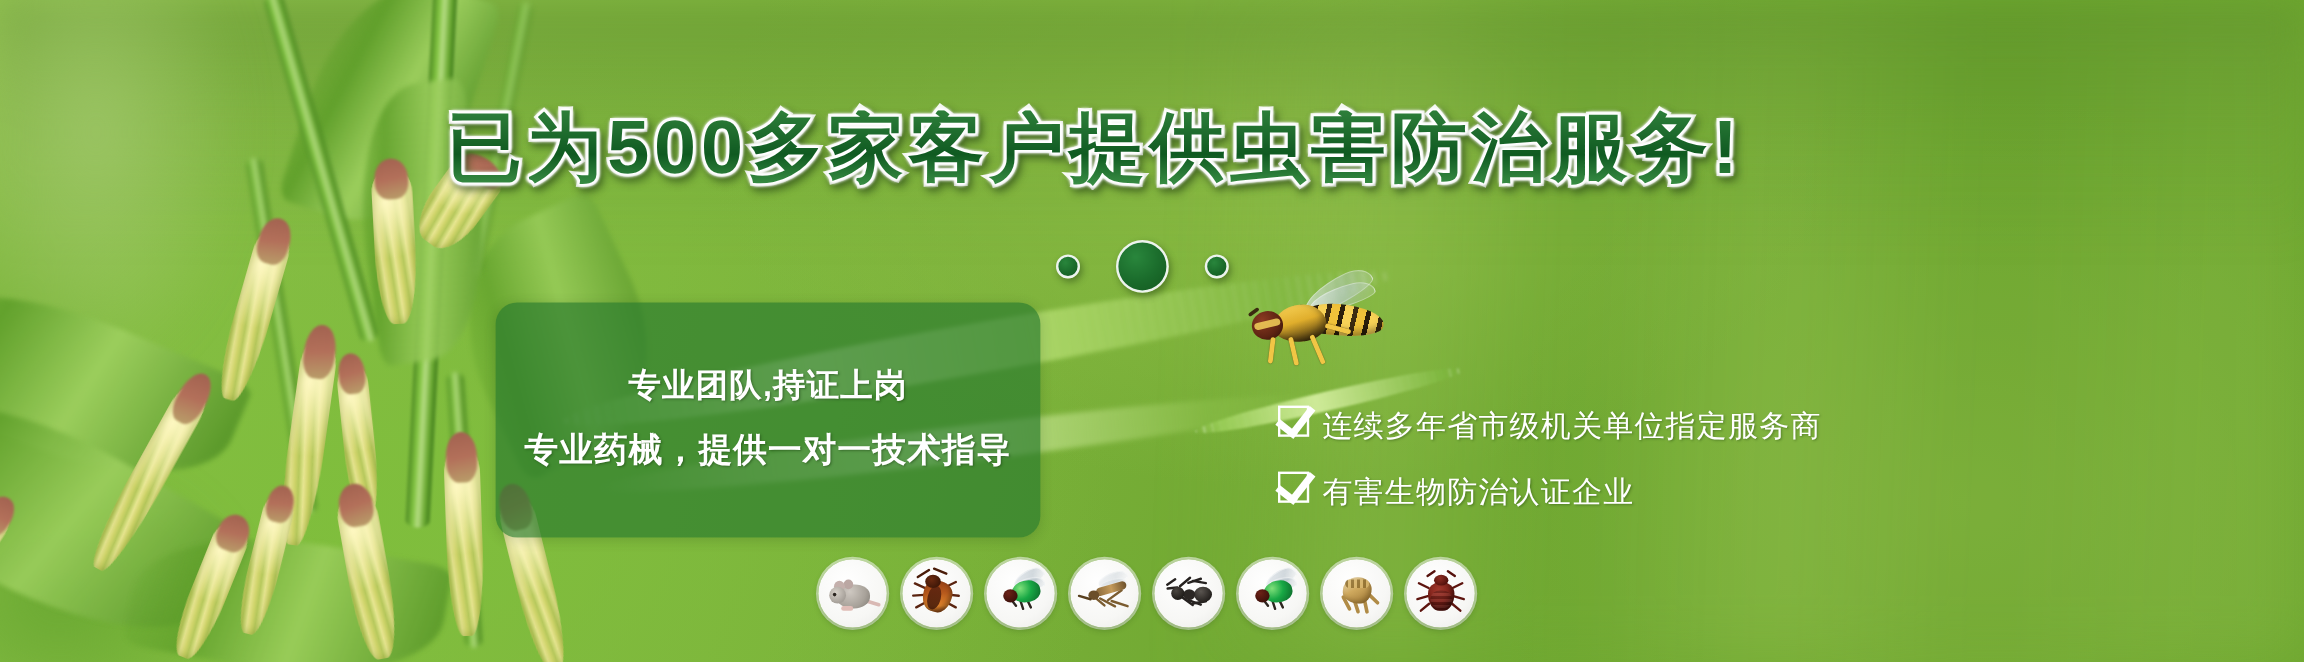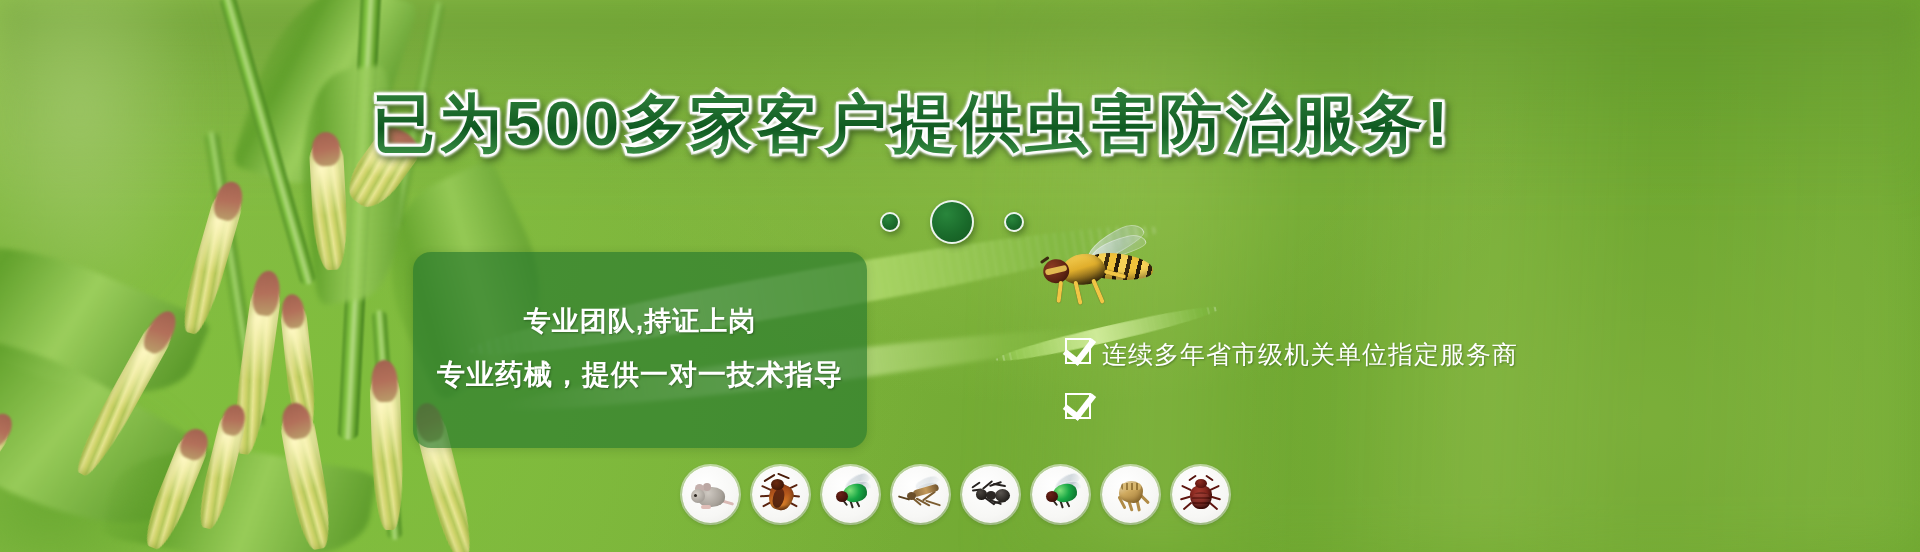--- a/index.html
+++ b/index.html
@@ -508,20 +508,21 @@
     <div class="leg g4"></div>
   </div>
 
   <div class="checklist">
     <div class="check-row">
       <span class="check-box"></span>
       <span class="check-label">连续多年省市级机关单位指定服务商</span>
     </div>
     <div class="check-row">
       <span class="check-box"></span>
+      <span class="check-label">有害生物防治认证企业</span>
     </div>
   </div>
 
   <div class="pests">
 
     <div class="pest">
       <div class="glyph">
         <div class="m-tail"></div>
           <div class="m-body"></div>
           <div class="m-foot"></div>

